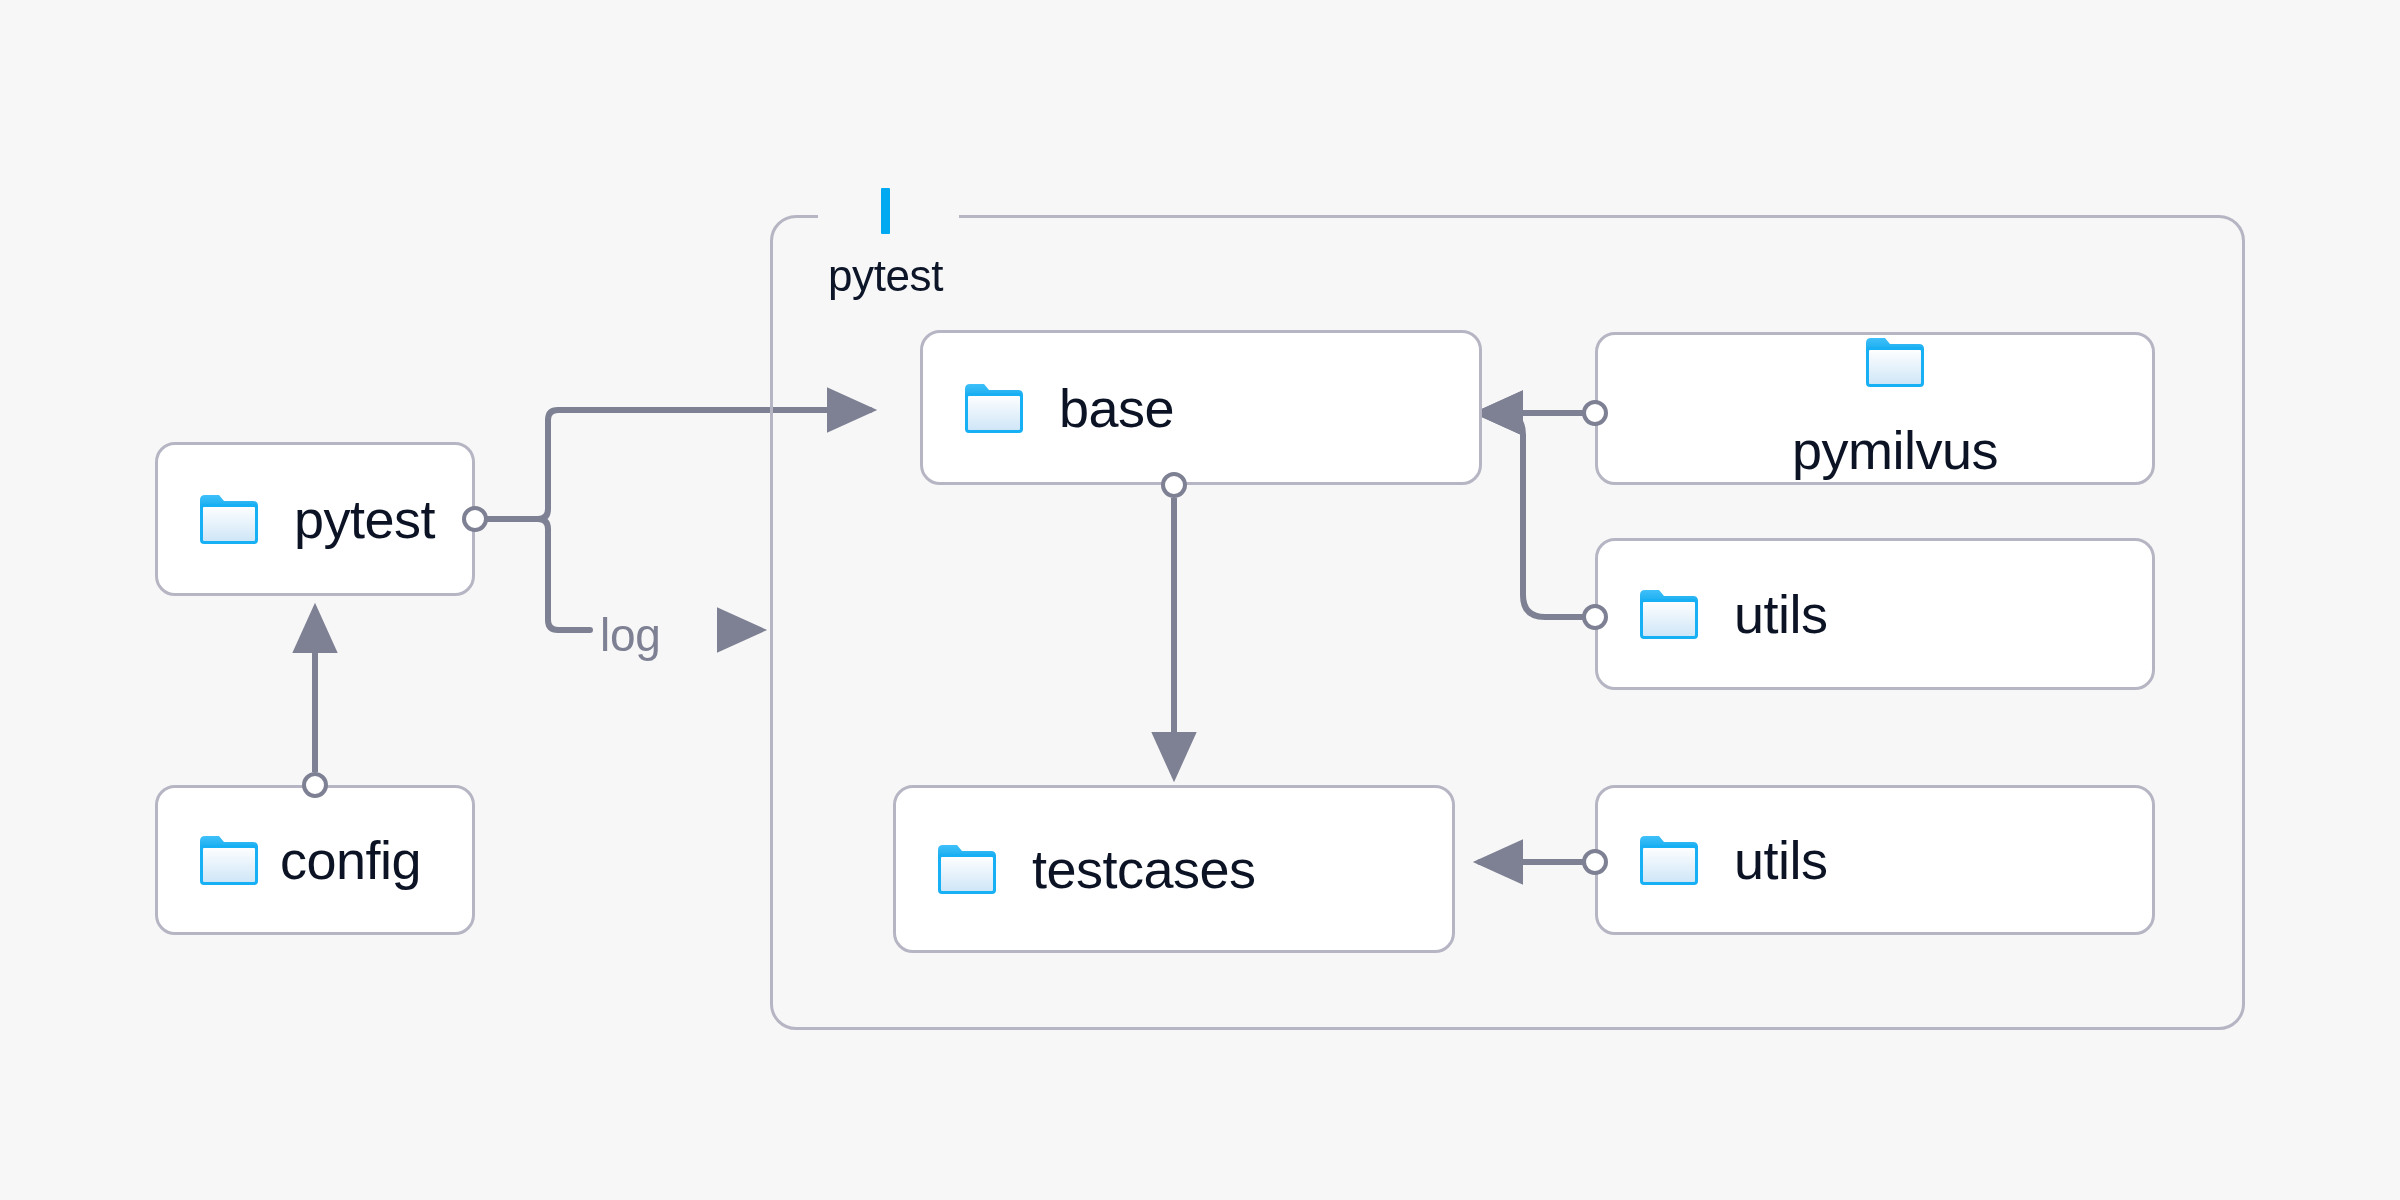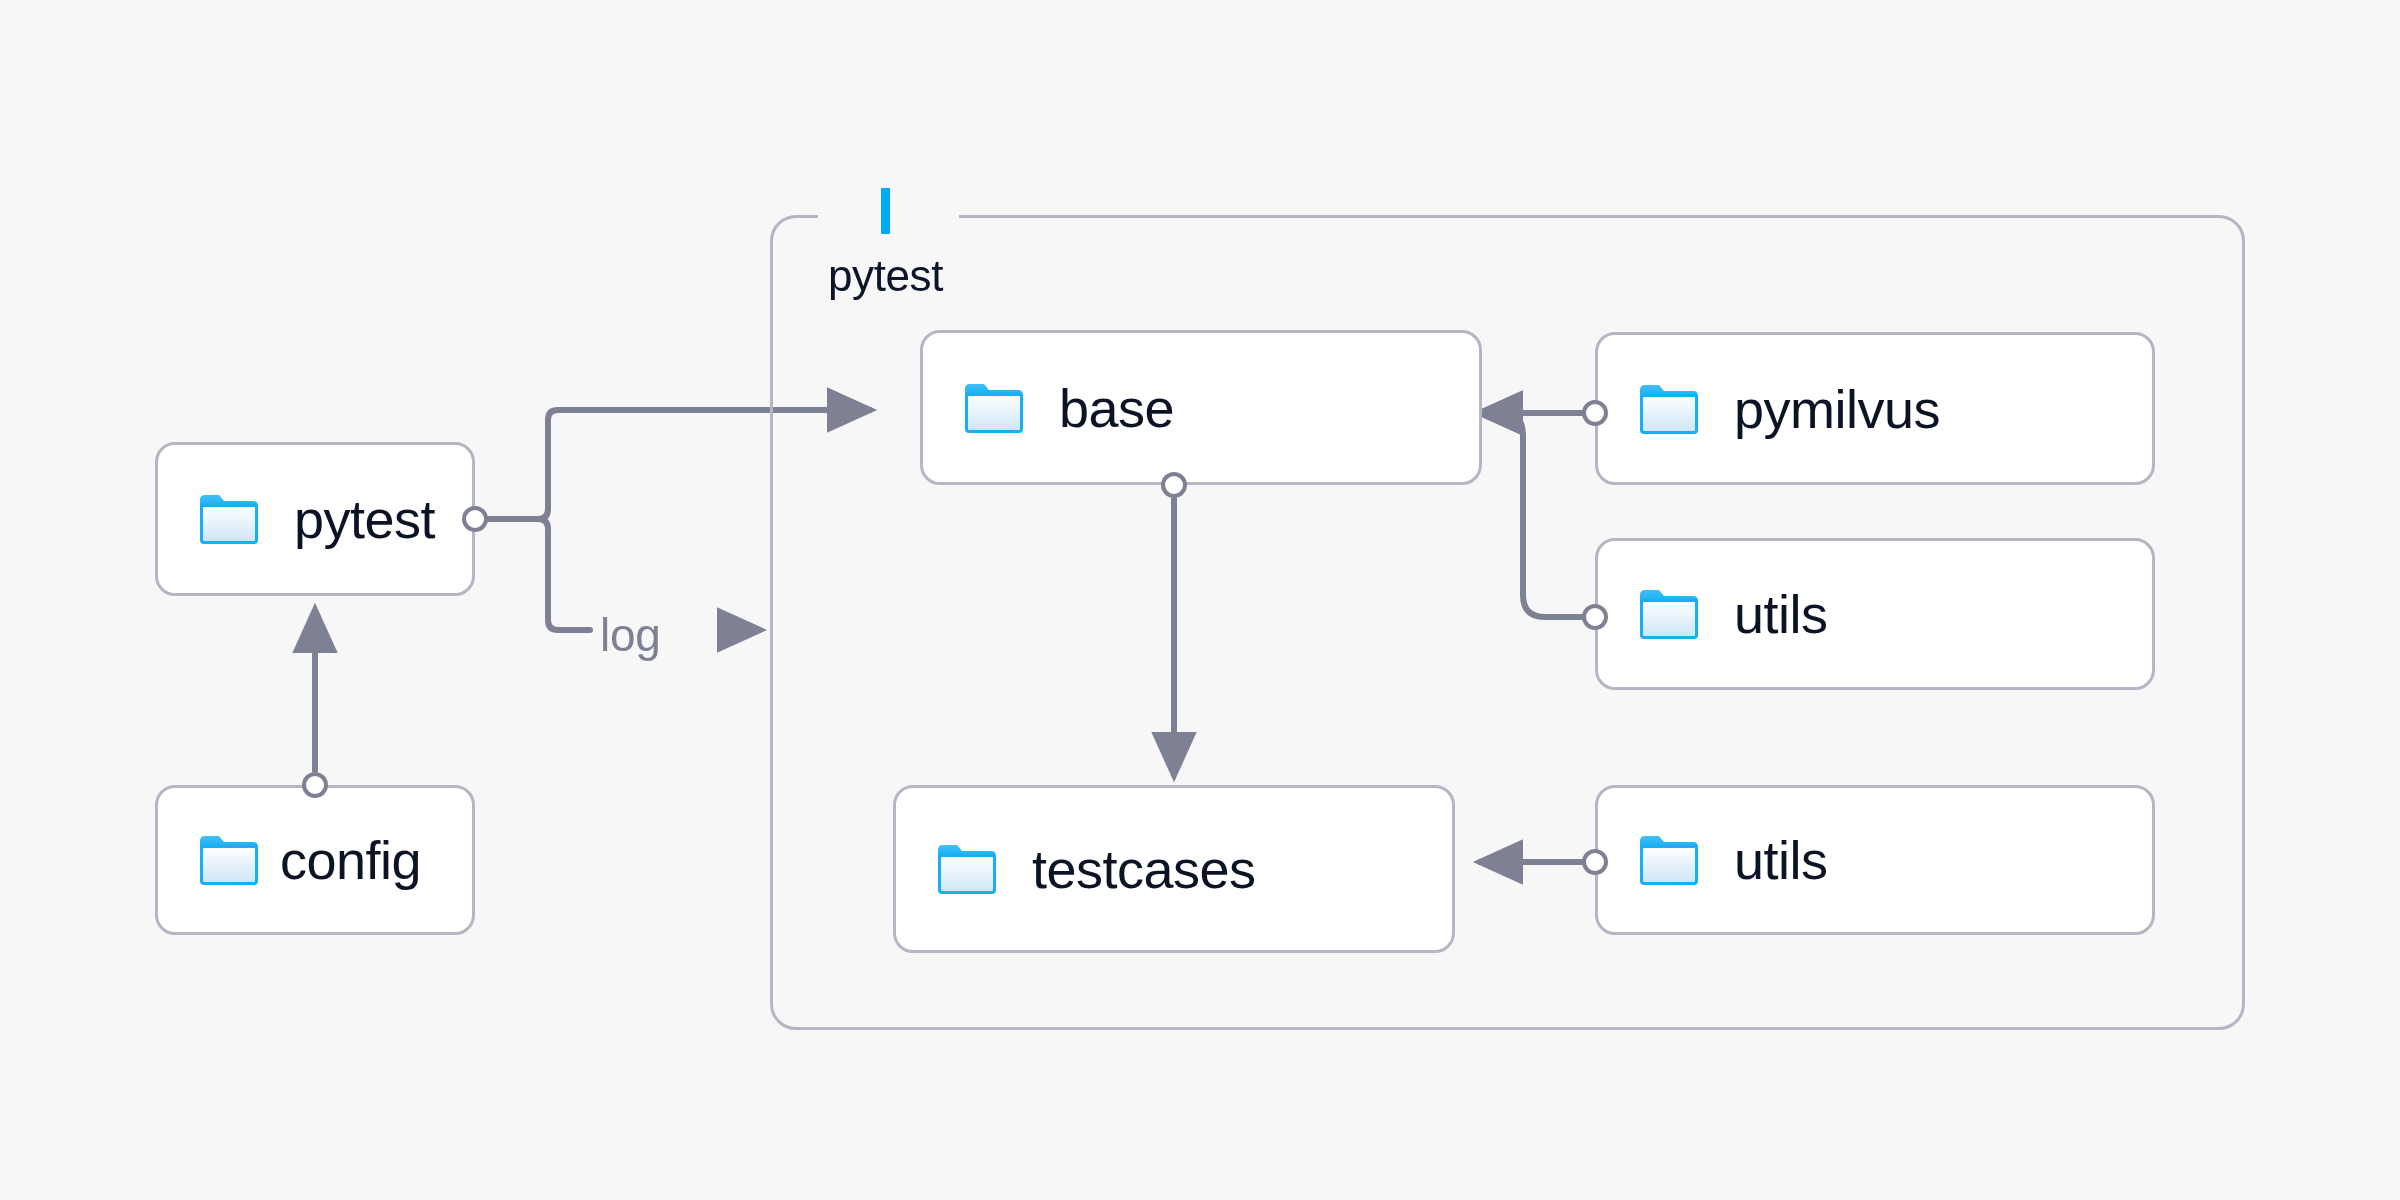--- a/index.html
+++ b/index.html
@@ -179,21 +179,21 @@
   </div>
 
   <div class="node" id="node-testcases" style="left: 893px; top: 785px; width: 562px; height: 168px;">
     <svg class="folder-icon" viewBox="0 0 62 54">
       <path d="M2 8 Q2 3 7 3 L21 3 L26 9 L55 9 Q60 9 60 14 L60 18 L2 18 Z" fill="url(#folderTabGrad)"></path>
       <rect x="3.5" y="13.5" width="55" height="37" rx="2.5" fill="url(#folderGrad)" stroke="#18b0f4" stroke-width="3"></rect>
     </svg>
     <span class="node-label">testcases</span>
   </div>
 
-  <div class="node" id="node-pymilvus" style="left: 1595px; top: 332px; width: 560px; height: 153px;">
+  <div class="node" id="node-pymilvus" style="left: 1595px; top: 332px; width: 560px; height: 153px; flex-direction: column;">
     <svg class="folder-icon" viewBox="0 0 62 54">
       <path d="M2 8 Q2 3 7 3 L21 3 L26 9 L55 9 Q60 9 60 14 L60 18 L2 18 Z" fill="url(#folderTabGrad)"></path>
       <rect x="3.5" y="13.5" width="55" height="37" rx="2.5" fill="url(#folderGrad)" stroke="#18b0f4" stroke-width="3"></rect>
     </svg>
     <span class="node-label">pymilvus</span>
   </div>
 
   <div class="node" id="node-check" style="left: 1595px; top: 538px; width: 560px; height: 152px;">
     <svg class="folder-icon" viewBox="0 0 62 54">
       <path d="M2 8 Q2 3 7 3 L21 3 L26 9 L55 9 Q60 9 60 14 L60 18 L2 18 Z" fill="url(#folderTabGrad)"></path>

